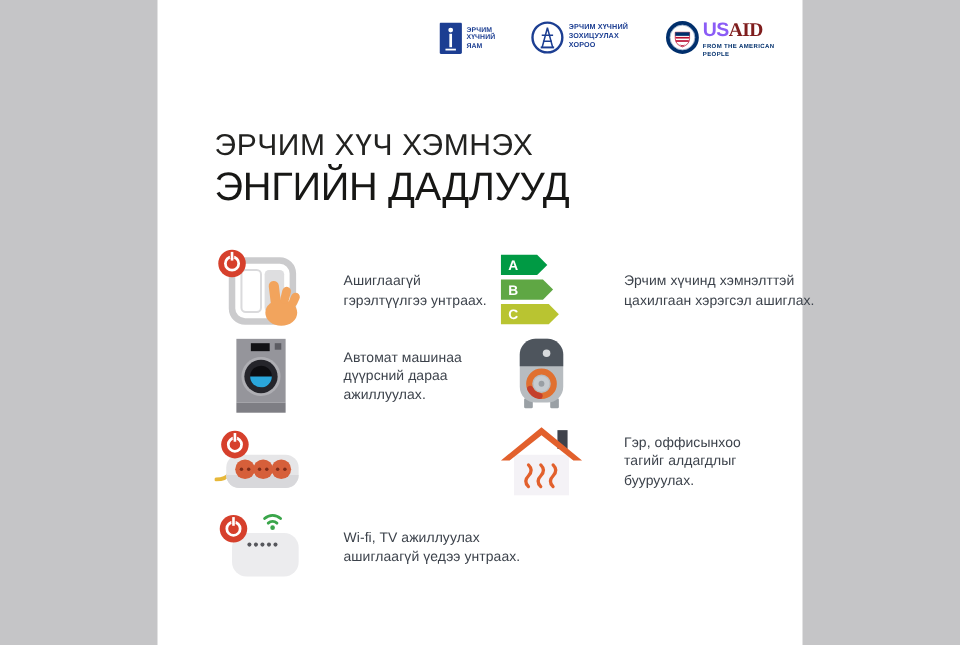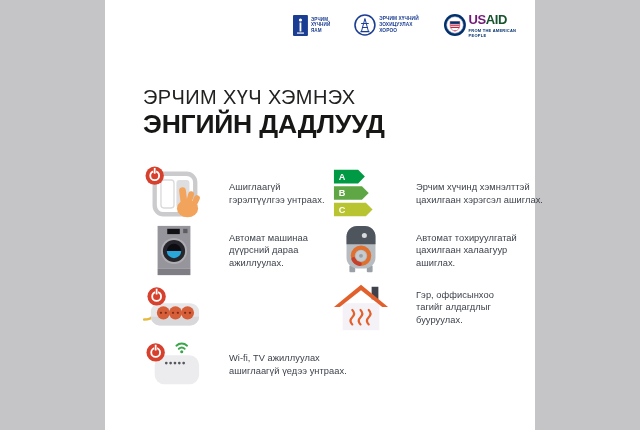--- a/index.html
+++ b/index.html
@@ -7,27 +7,27 @@
   body { font-family:"Liberation Sans","DejaVu Sans",sans-serif; background:#c5c5c7; position:relative; }
   .card { position:absolute; left:105px; top:0; width:430px; height:430px; background:#ffffff; }
 
   
   .logos { position:absolute; top:13px; left:188px; display:flex; align-items:center; gap:12px; }
   .logo { display:flex; align-items:center; gap:3px; }
   .logo-text { display:flex; flex-direction:column; justify-content:center; }
   .moe-line { font-size:4.6px; font-weight:bold; color:#1c3e92; line-height:1.25; letter-spacing:.1px; }
   .erc-line { font-size:4.8px; font-weight:bold; color:#1c3e92; line-height:1.25; letter-spacing:.1px; }
   .usaid-word { font-size:13px; font-weight:800; letter-spacing:-.4px; line-height:1; }
-  .usaid-us { color:#701a75; } .usaid-aid { color:#14532d; }
+  .usaid-us { color:#8b5cf6; } .usaid-aid { color:#7f1d1d;font-family:Liberation Serif, serif; }
   .usaid-tagline { font-size:4px; font-weight:600; color:#002f6c; letter-spacing:.25px; margin-top:1.5px; }
 
   
   .title-block { position:absolute; left:38px; top:86px; }
   .title-line1 { font-size:20px; font-weight:500; color:#222220; letter-spacing:.4px; line-height:1.1; }
-  .title-line2 { font-size:26.5px; font-weight:700; color:#171715; letter-spacing:-.2px; line-height:1.05; margin-top:3px; }
+  .title-line2 { font-size:26.5px; font-weight:400; color:#171715; letter-spacing:-.2px; line-height:1.05; margin-top:3px; }
 
   
   .tips-grid { position:absolute; left:38px; top:165px; display:grid;
                grid-template-columns:187px 200px; grid-auto-rows:57px; }
   .tip { display:flex; align-items:center; gap:24px; }
   .tip-icon { width:62px; height:56px; flex:0 0 62px; }
   .tip-text { font-size:9.3px; line-height:1.32; color:#3c424b; white-space:pre; letter-spacing:.05px; }
 </style>
 </head>
 <body>
@@ -147,23 +147,20 @@
         <rect x="20" y="44" width="6" height="7" rx="1" fill="#9aa0a5"></rect>
         <rect x="38" y="44" width="6" height="7" rx="1" fill="#9aa0a5"></rect>
         <rect x="17" y="3" width="30" height="44" rx="11" fill="#b7bcc0"></rect>
         <path d="M17 14 a11 11 0 0 1 11 -11 h8 a11 11 0 0 1 11 11 v8 h-30 z" fill="#4e555d"></path>
         <circle cx="35.5" cy="13" r="2.6" fill="#d8dadc"></circle>
         <circle cx="32" cy="34" r="8.5" fill="none" stroke="#e07030" stroke-width="4.2"></circle>
         <path d="M24.2 37.5 a8.5 8.5 0 0 0 6.5 5" stroke="#c43f2c" stroke-width="4.2" fill="none" stroke-linecap="round"></path>
         <circle cx="32" cy="34" r="5.4" fill="#c6cbcf"></circle>
         <circle cx="32" cy="34" r="2" fill="#999fa4"></circle>
       </svg>
-      <div class="tip-text">Автомат тохируулгатай
-цахилгаан халаагуур
-ашиглах.</div>
     </div>
 
 
     <div class="tip">
       <svg class="tip-icon" viewBox="0 0 64 58">
         <path d="M1 41 q7 0 9 -4" stroke="#e7b83a" stroke-width="2.6" fill="none" stroke-linecap="round"></path>
         <rect x="8" y="24" width="50" height="23" rx="9" fill="#e6e6e8"></rect>
         <path d="M8 38 h50 v0 a9 9 0 0 1 -9 9 h-32 a9 9 0 0 1 -9 -9 z" fill="#d8d8db"></path>
         <g>
           <circle cx="21" cy="34" r="6.8" fill="#d65f3a"></circle>

